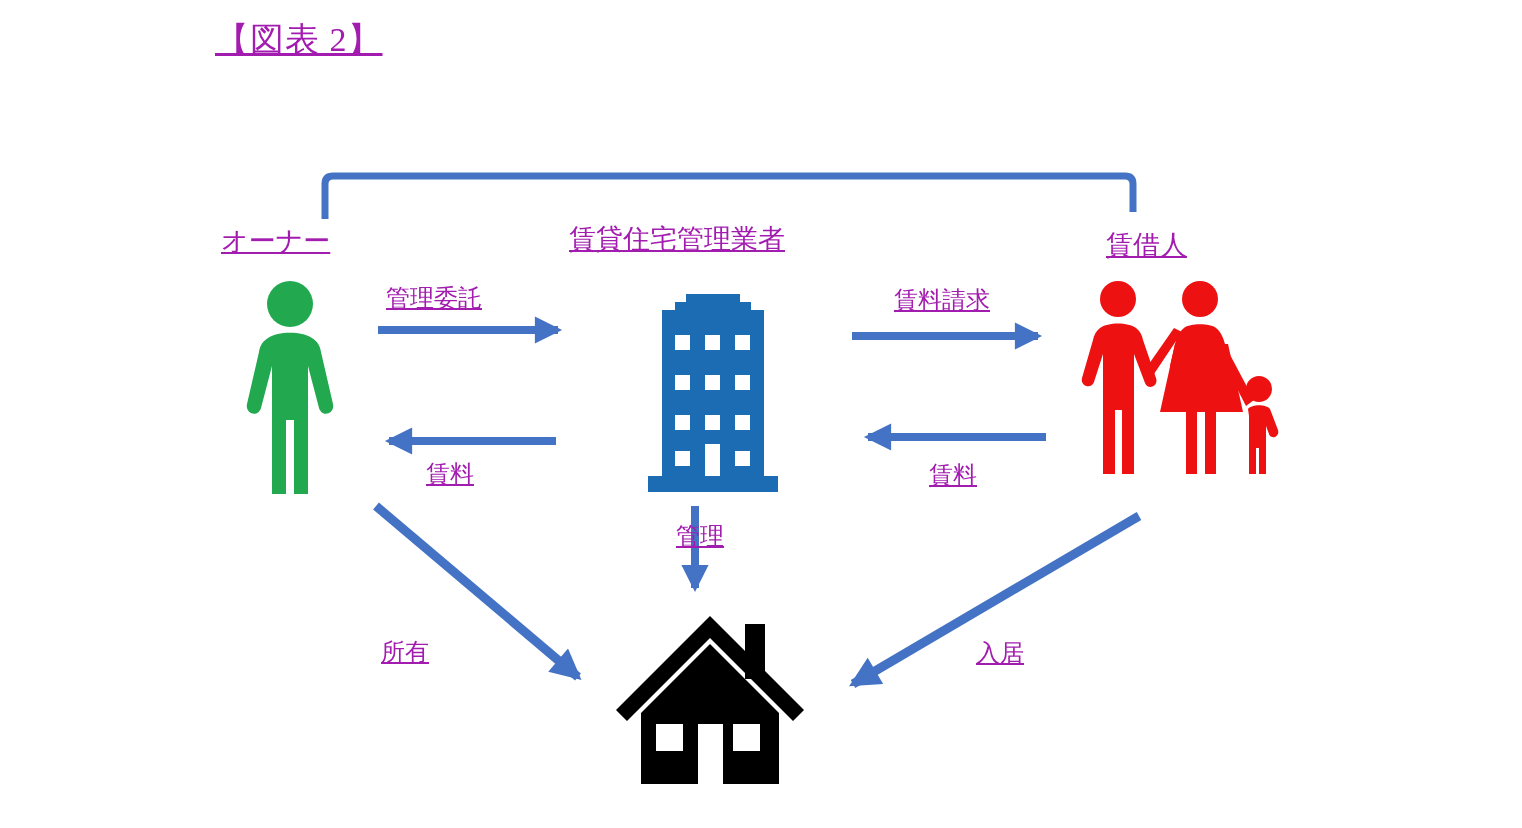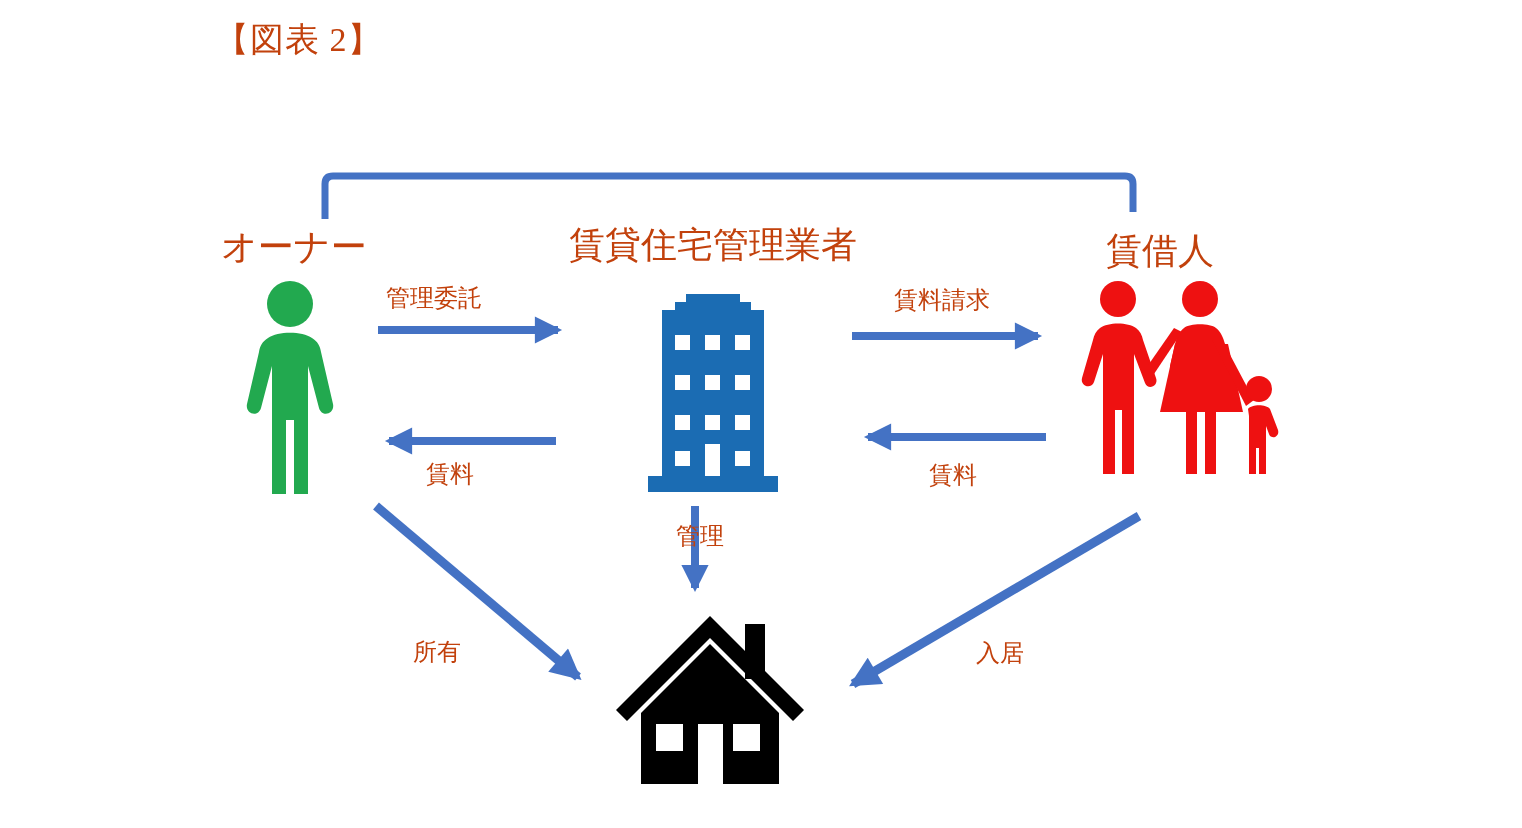--- a/index.html
+++ b/index.html
@@ -5,31 +5,32 @@
   html,body{margin:0;padding:0;background:#ffffff;}
   #canvas{
     position:relative;
     width:1522px;height:828px;
     background:#ffffff;
     overflow:hidden;
     font-family:"Liberation Sans", sans-serif;
   }
   .lbl{
     position:absolute;
-    color:#c2410c;
+    color:#a21caf;
     white-space:nowrap;
     line-height:1.15;
     font-family:"Liberation Sans", sans-serif;
+    text-decoration:underline;
   }
   .title{
     font-family:"Liberation Serif", serif;
     font-size:34px;
     letter-spacing:1px;
   }
-  .actor{font-size:36px;}
+  .actor{font-size:27px;}
   .edge{font-size:24px;}
   svg{position:absolute;display:block;}
 </style>
 </head>
 <body>
 
 <div id="canvas">
 
   <div class="lbl title" style="left:215px;top:20px;">【図表 2】</div>
 
@@ -58,21 +59,21 @@
 
       <path d="M1139,516 L853,684" stroke-width="9" marker-end="url(#ah)"></path>
     </g>
   </svg>
 
   <div class="lbl edge" style="left:386px;top:284px;">管理委託</div>
   <div class="lbl edge" style="left:894px;top:286px;text-align:right;">賃料請求</div>
   <div class="lbl edge" style="left:426px;top:460px;">賃料</div>
   <div class="lbl edge" style="left:929px;top:461px;">賃料</div>
   <div class="lbl edge" style="left:676px;top:522px;">管理</div>
-  <div class="lbl edge" style="left:381px;top:638px;margin-left:32px;">所有</div>
+  <div class="lbl edge" style="left:381px;top:638px;">所有</div>
   <div class="lbl edge" style="left:976px;top:639px;">入居</div>
 
   <div class="lbl actor" style="left:221px;top:226px;">オーナー</div>
   <div class="lbl actor" style="left:569px;top:224px;">賃貸住宅管理業者</div>
   <div class="lbl actor" style="left:1106px;top:230px;">賃借人</div>
 
   <svg width="110" height="222" viewBox="0 0 110 222" style="left:238px;top:280px;">
     <g fill="#22A94F">
       <circle cx="52" cy="24" r="23"></circle>
       <path d="M30,58 C40,51 64,51 74,58 C80,62 82,66 83,72 L95,124 C97,134 84,138 81,128

